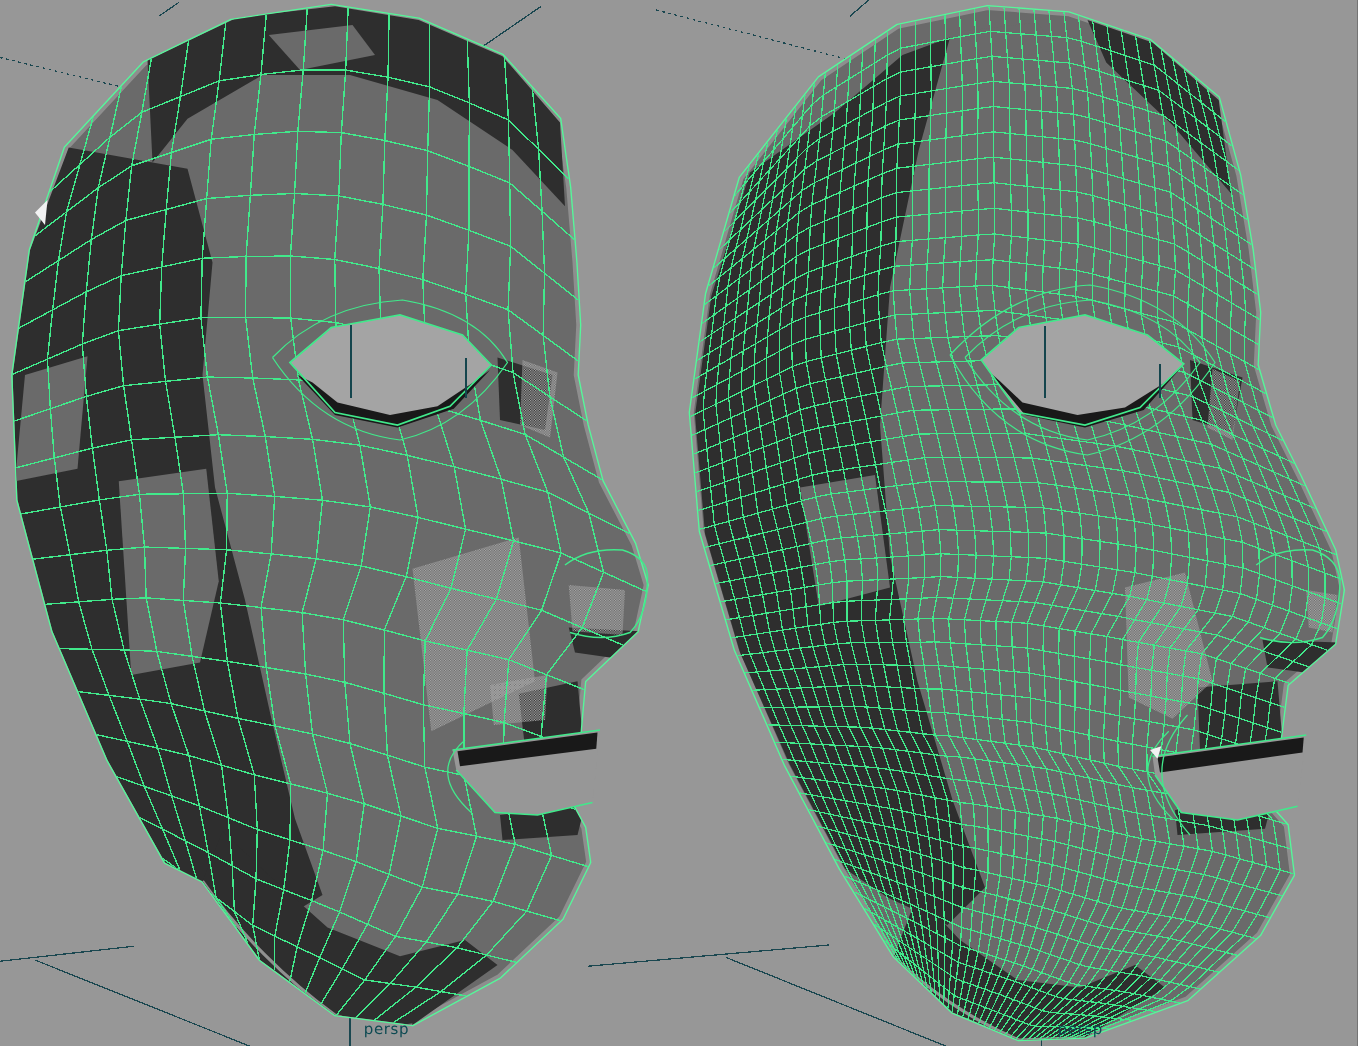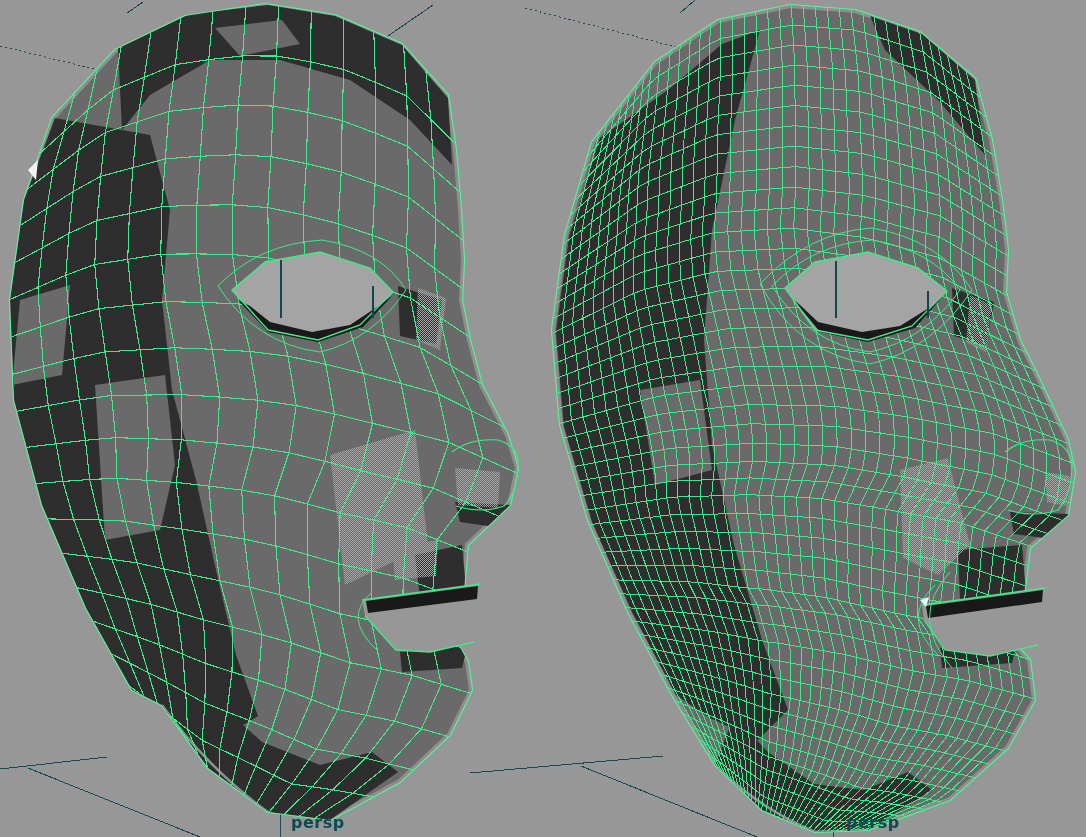--- a/index.html
+++ b/index.html
@@ -2,21 +2,21 @@
 <html><head>
 <meta charset="utf-8">
 <style>
   html,body{margin:0;padding:0;background:#5a5a5a;}
   .stage{position:relative;width:1086px;height:837px;overflow:hidden;
          font-family:"DejaVu Sans","Liberation Sans",sans-serif;}
   .panel{position:absolute;top:0;bottom:0;background:transparent;}
   #panel-a{left:0;width:585px;}
   #panel-b{left:585px;right:0;}
   #scene{position:absolute;left:0;top:0;width:1086px;height:837px;}
-  .plabel{position:absolute;font-size:16px;font-weight:700;letter-spacing:0.5px;
+  .plabel{position:absolute;font-size:12px;font-weight:400;letter-spacing:0.5px;
           line-height:12px;user-select:none;}
   #label-a{left:291px;top:817px;}
   #label-b{left:846px;top:817px;}
 </style>
 </head>
 <body>
 
 <div class="stage" id="stage" style="background: rgb(151, 151, 151);">
   <div class="panel" id="panel-a"></div>
   <div class="panel" id="panel-b"></div>

